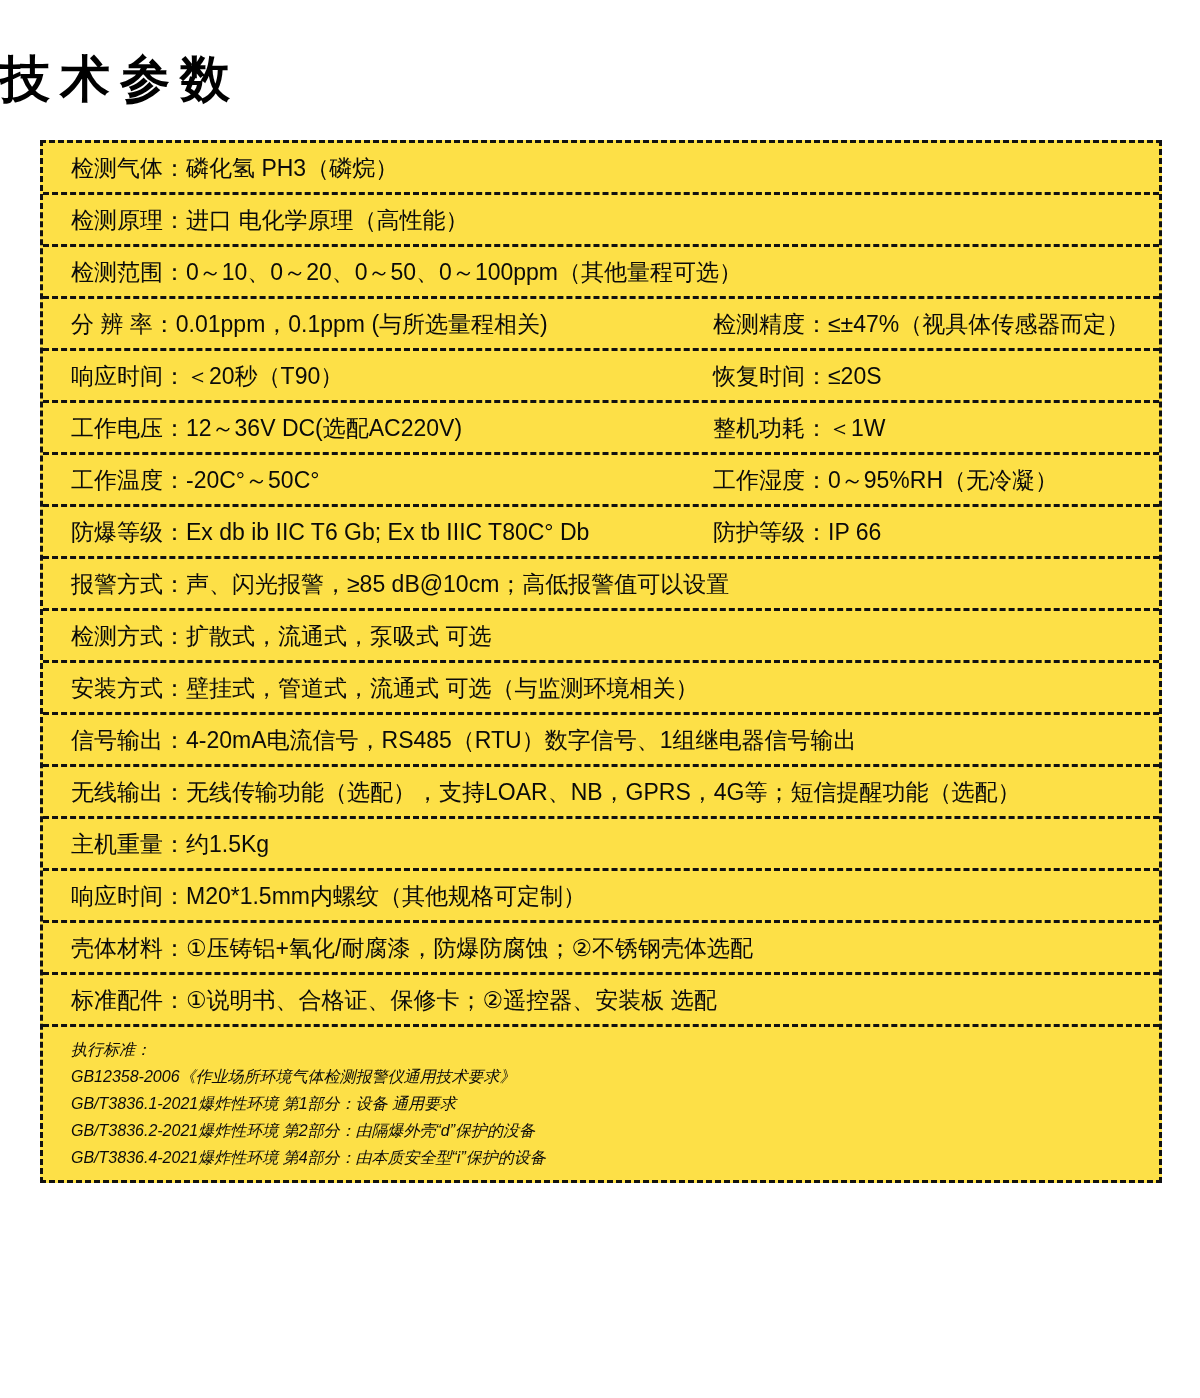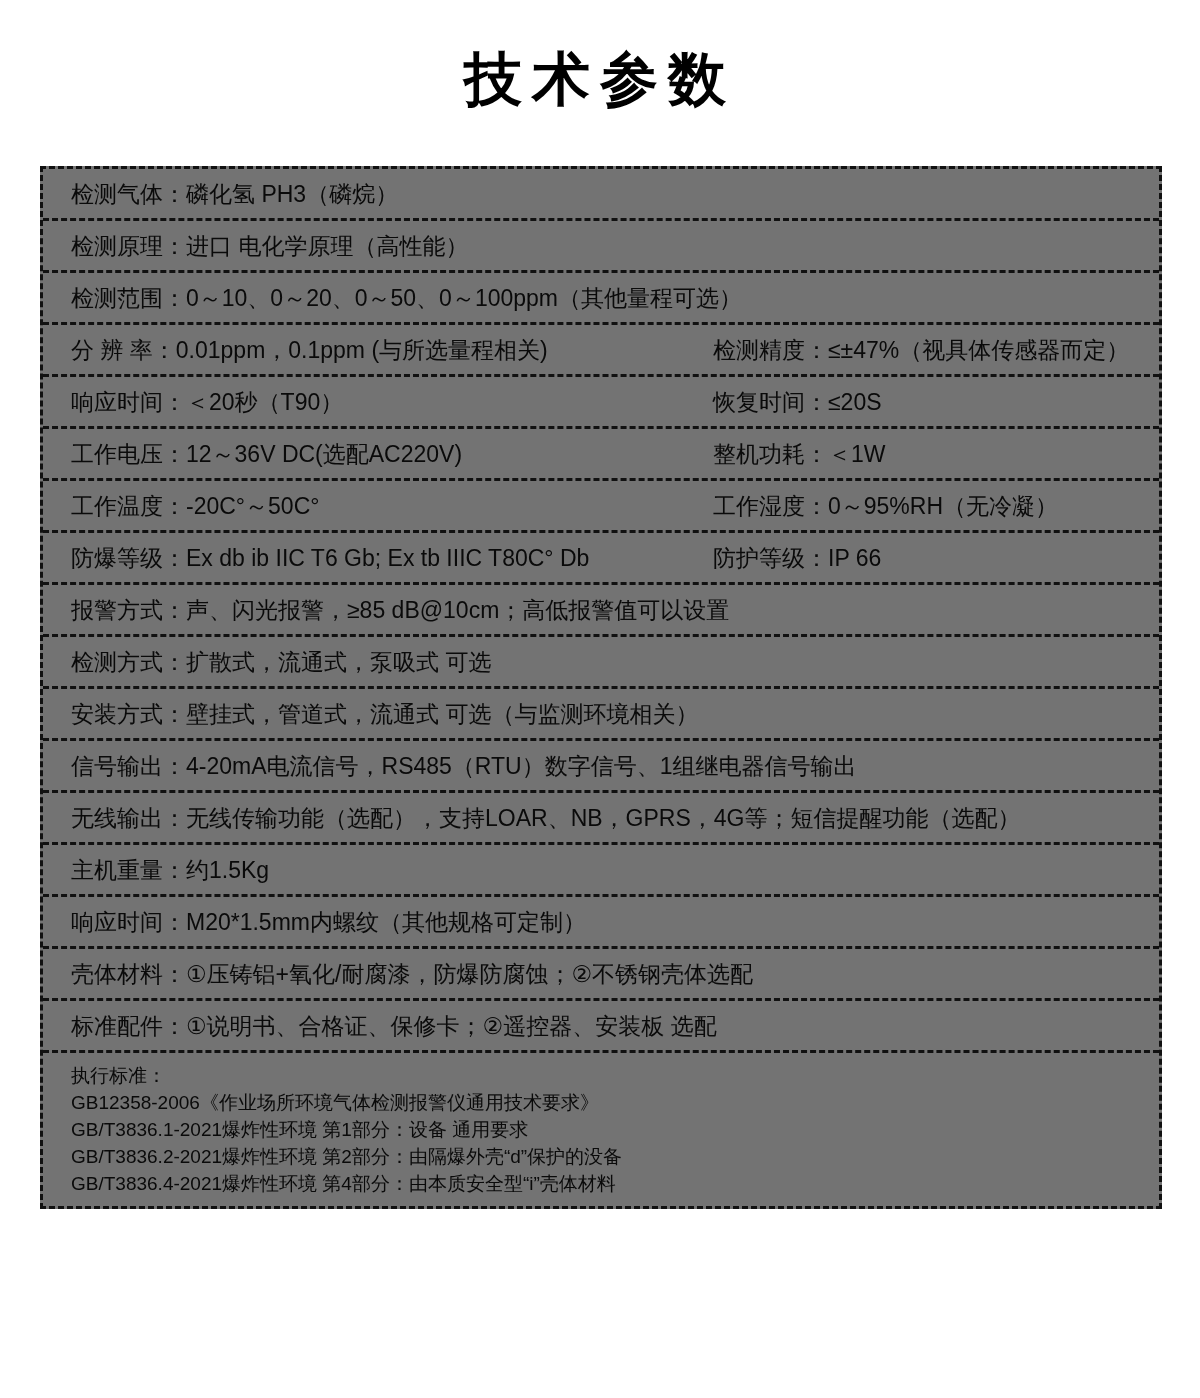--- a/index.html
+++ b/index.html
@@ -2,36 +2,35 @@
 <html><head>
 <meta charset="utf-8">
 <style>
   html,body{margin:0;padding:0;background:#ffffff;}
   .page{
     width:1200px;height:1398px;background:#ffffff;position:relative;
     font-family:"Liberation Sans","DejaVu Sans",sans-serif;color:#000;
     overflow:hidden;
   }
   .title{
-    text-align:center;
-    font-size:58px;
+    font-size:50px;
     font-weight:bold;
     letter-spacing:10px;
     padding-top:38px;
     height:82px;
     line-height:82px;
     color:#000;
   }
   .spec-table{
     position:absolute;
-    left:40px;top:166px;
+    left:40px;top:140px;
     width:1122px;
     border:3px dashed #111;
     box-sizing:border-box;
-    background:#737373;
+    background:#fde047;
   }
   .row{
     border-bottom:3px dashed #111;
     box-sizing:border-box;
     display:flex;
     align-items:center;
     min-height:52px;
     padding-left:28px;
     padding-right:10px;
     font-size:23px;
@@ -42,23 +41,24 @@
   .row .cell-left{flex:0 0 642px;}
   .row .cell-right{flex:1;}
   .row.single .cell-left{flex:1;}
   .row.multi{
     display:block;
     padding-top:9px;
     padding-bottom:9px;
     min-height:0;
   }
   .row.multi .line{
-    font-size:19px;
+    font-size:16px;
     line-height:27px;
     white-space:nowrap;
+    font-style:italic;
   }
 </style>
 </head>
 <body>
 
 <div class="page">
 
   <div class="title">技术参数</div>
 
   <div class="spec-table">
@@ -134,18 +134,18 @@
 
     <div class="row single">
       <div class="cell-left">标准配件：①说明书、合格证、保修卡；②遥控器、安装板 选配</div>
     </div>
 
     <div class="row multi">
       <div class="line">执行标准：</div>
       <div class="line">GB12358-2006《作业场所环境气体检测报警仪通用技术要求》</div>
       <div class="line">GB/T3836.1-2021爆炸性环境 第1部分：设备 通用要求</div>
       <div class="line">GB/T3836.2-2021爆炸性环境 第2部分：由隔爆外壳“d”保护的没备</div>
-      <div class="line">GB/T3836.4-2021爆炸性环境 第4部分：由本质安全型“i”壳体材料</div>
+      <div class="line">GB/T3836.4-2021爆炸性环境 第4部分：由本质安全型“i”保护的设备</div>
     </div>
 
 
   </div>
 </div>
 
 </body></html>

